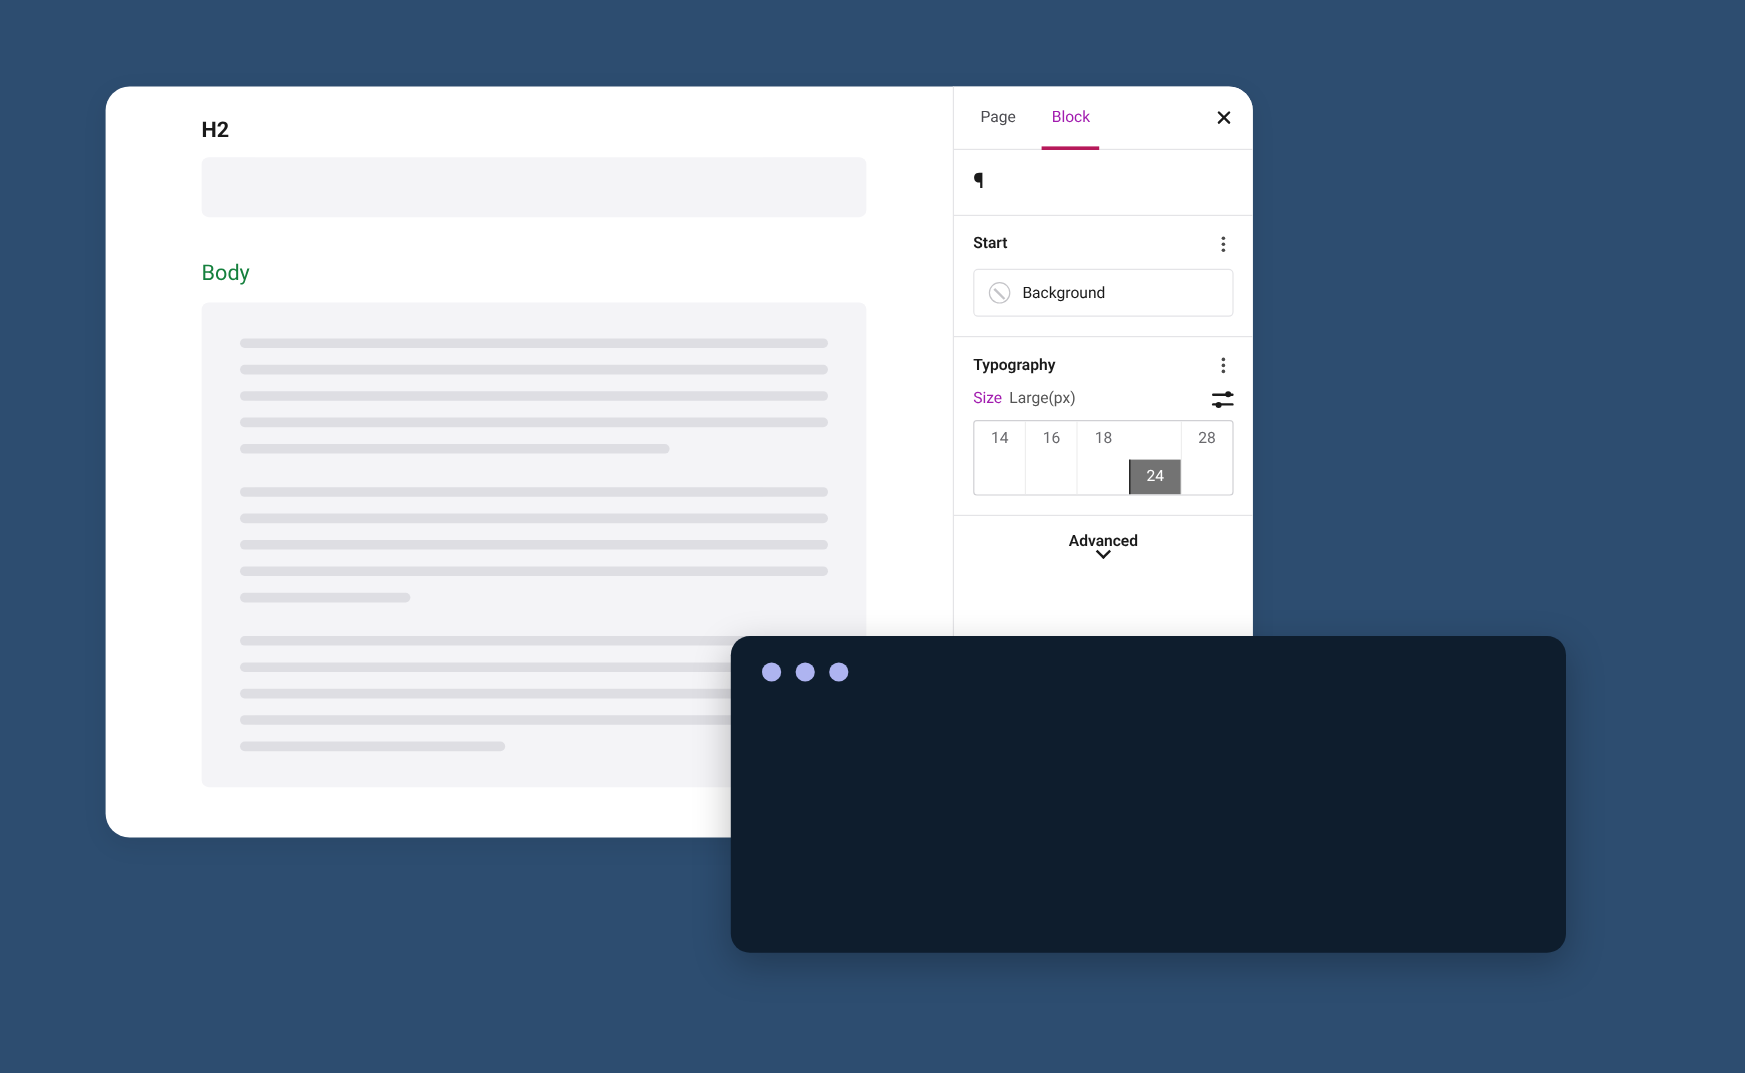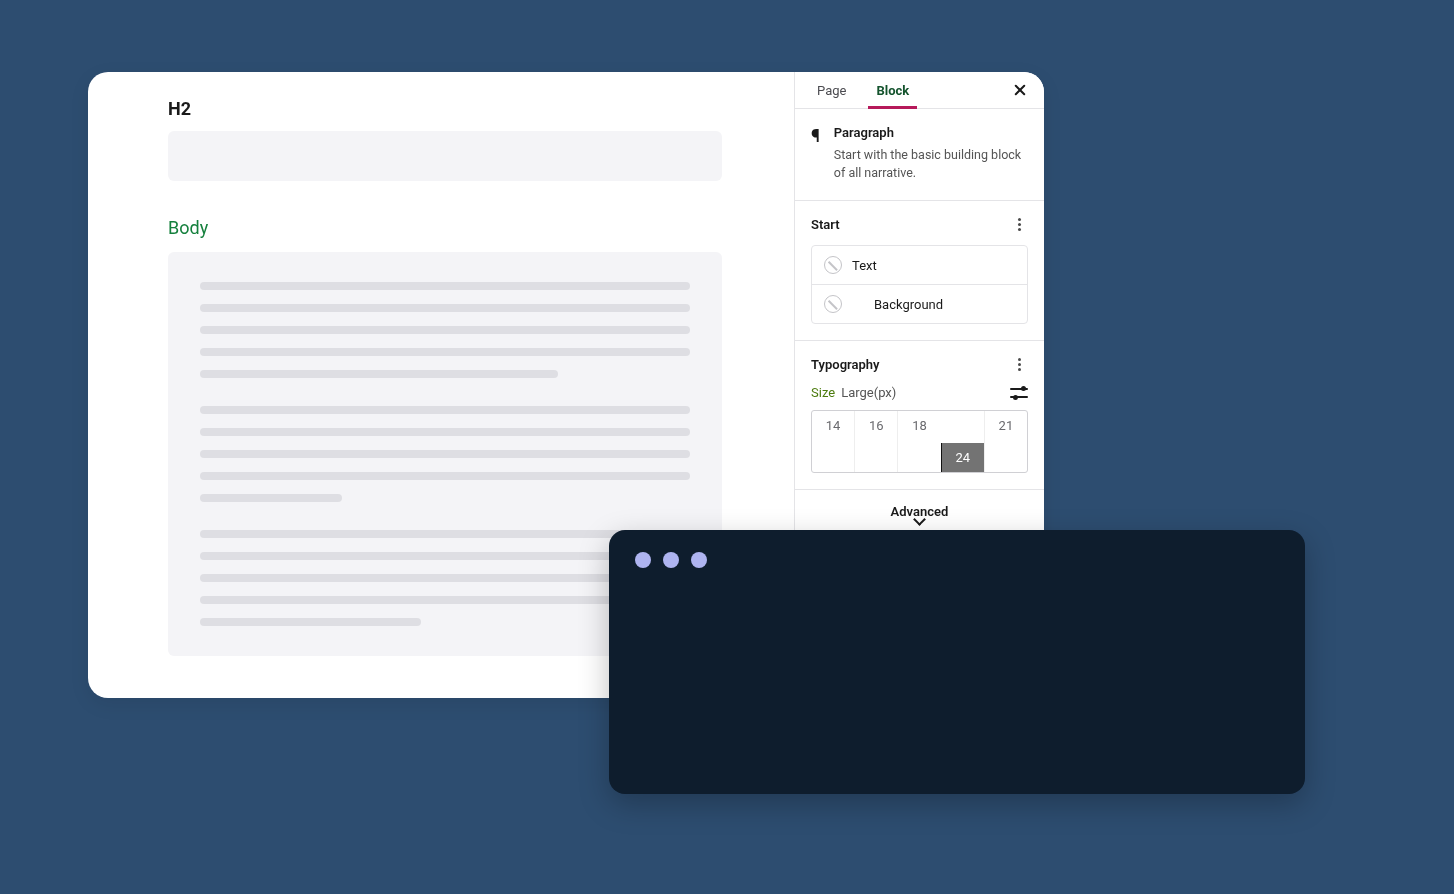--- a/index.html
+++ b/index.html
@@ -70,38 +70,38 @@
     border-left: 1px solid #e4e4e7;
     background: #ffffff;
     display: flex;
     flex-direction: column;
     font-size: 13px;
     color: #1a1a1a;
   }
   .sb-tabs {
     display: flex;
     align-items: center;
-    height: 37px;
+    height: 53px;
     border-bottom: 1px solid #e4e4e7;
     padding: 0 14px;
     position: relative;
   }
   .sb-tab {
     padding: 0 8px;
     height: 100%;
     display: flex;
     align-items: center;
     color: #4b4b50;
     cursor: pointer;
     margin-right: 14px;
     position: relative;
   }
   .sb-tab.active {
-    color: #14532d;
-    font-weight: 700;
+    color: #a21caf;
+    font-weight: 400;
   }
   .sb-tab.active::after {
     content: "";
     position: absolute;
     left: 0; right: 0; bottom: -1px;
     height: 3px;
     background: #b6195a;
   }
   .sb-close {
     margin-left: auto;
@@ -167,21 +167,21 @@
     left: 2px; right: 2px; top: 50%;
     height: 1.5px;
     background: #c4c4c8;
     transform: rotate(45deg);
     transform-origin: center;
   }
   .size-row {
     display: flex; align-items: center; gap: 6px;
     color: #555; margin-bottom: 10px;
   }
-  .size-row .lbl { color: #4d7c0f; }
+  .size-row .lbl { color: #a21caf; }
   .sliders-icon {
     margin-left: auto;
     width: 18px; height: 14px;
     position: relative;
     cursor: pointer;
   }
   .sliders-icon::before, .sliders-icon::after {
     content: ""; position: absolute; left: 0; right: 0; height: 2px; background: #1a1a1a; border-radius: 1px;
   }
   .sliders-icon::before { top: 2px; }
@@ -284,40 +284,32 @@
     <div class="sb-tabs">
       <div class="sb-tab">Page</div>
       <div class="sb-tab active">Block</div>
       <div class="sb-close">
         <span class="x-icon"></span>
       </div>
     </div>
 
     <div class="sb-block-info">
       <div class="pilcrow">¶</div>
-      <div>
-        <div class="block-title">Paragraph</div>
-        <div class="block-desc">Start with the basic building block of all narrative.</div>
-      </div>
     </div>
 
     <div class="sb-section">
       <div class="sb-section-head">
         <span>Start</span>
         <div class="kebab">
             <span></span>
             <span></span>
             <span></span>
           </div>
       </div>
       <div class="color-group">
-        <div class="color-row">
-          <span class="swatch-none"></span>
-          <span>Text</span>
-        </div>
         <div class="color-row">
           <span class="swatch-none"></span>
           <span>Background</span>
         </div>
       </div>
     </div>
 
     <div class="sb-section">
       <div class="sb-section-head">
         <span>Typography</span>
@@ -333,21 +325,21 @@
         <div class="sliders-icon">
             <span class="dot1"></span>
             <span class="dot2"></span>
           </div>
       </div>
       <div class="size-seg">
         <div class="size-btn">14</div>
         <div class="size-btn">16</div>
         <div class="size-btn">18</div>
         <div class="size-btn active">24</div>
-        <div class="size-btn">21</div>
+        <div class="size-btn">28</div>
       </div>
     </div>
 
     <div class="sb-advanced">
       <span>Advanced</span>
       <span class="chev-down"></span>
     </div>
   </div>
 </div>
 

